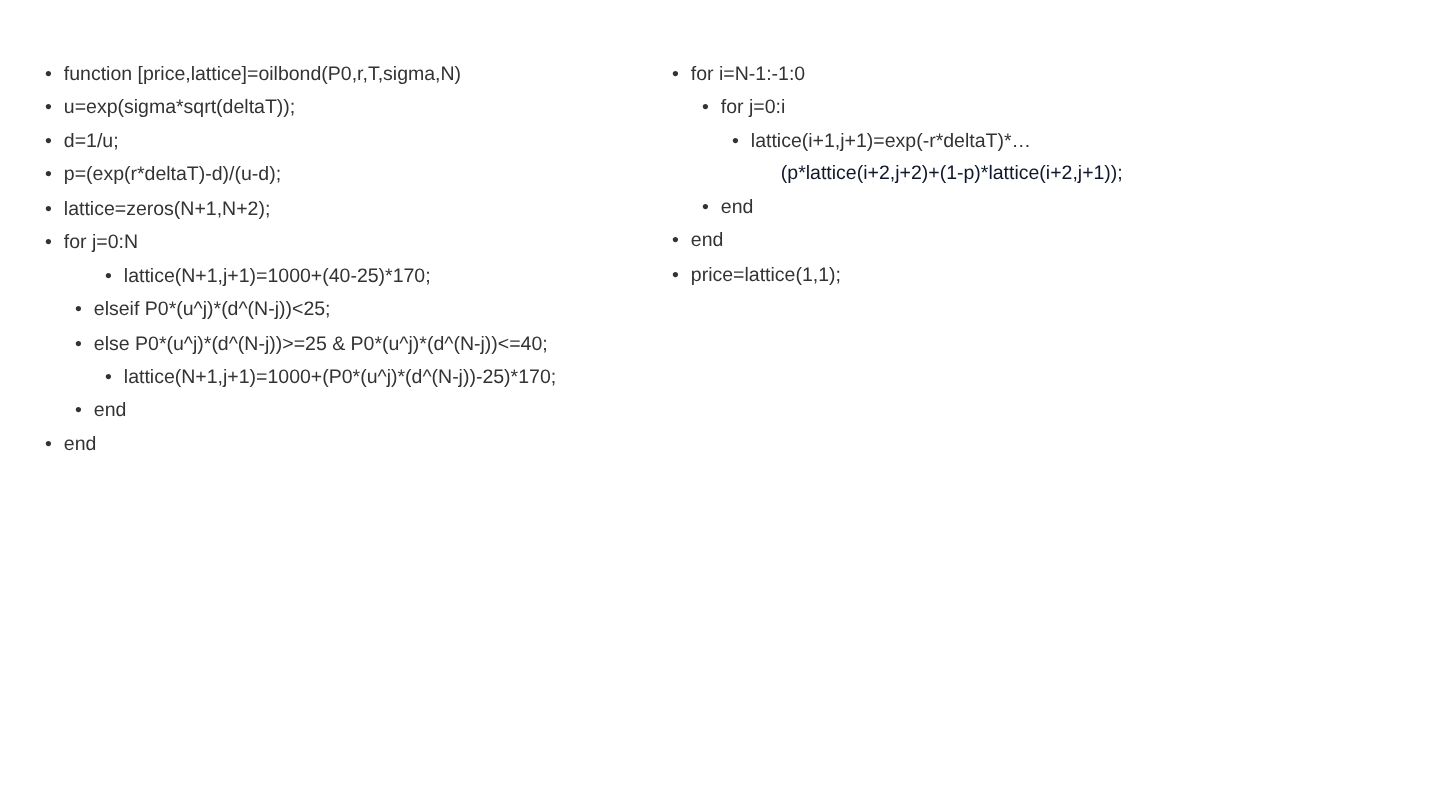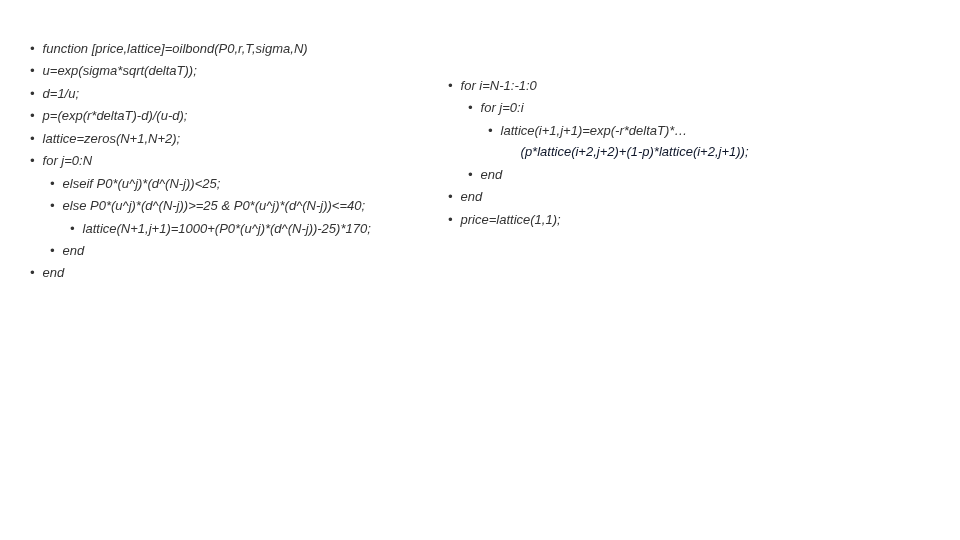--- a/index.html
+++ b/index.html
@@ -14,21 +14,20 @@
       background: #ffffff;
       font-family: 'Arial', sans-serif;
       overflow: hidden;
     }
 
     #app {
       width: 888px;
       height: 540px;
       padding: 20px 30px 4px 30px;
       position: relative;
-      font-style: italic;
     }
 
     .title {
       font-size: 36px;
       font-weight: 300;
       color: #222;
       margin-bottom: 18px;
       margin-left: 10px;
     }
 
@@ -40,21 +39,20 @@
     }
 
     .left-column {
       flex: 1;
       padding-right: 20px;
     }
 
     .right-column {
       flex: 0 0 420px;
       padding-left: 10px;
-      margin-top: 37px;
     }
 
     .bullet-list {
       list-style: none;
       padding: 0;
       margin: 0;
     }
 
     .bullet-list li {
       display: flex;
@@ -116,20 +114,23 @@
           </li>
           <li>
             <span class="line-text">p=(exp(r*deltaT)-d)/(u-d);</span>
           </li>
           <li>
             <span class="line-text">lattice=zeros(N+1,N+2);</span>
           </li>
           <li>
             <span class="line-text">for j=0:N</span>
           </li>
+          <li class="indent2">
+            <span class="line-text">lattice(N+1,j+1)=1000+(40-25)*170;</span>
+          </li>
           <li class="indent1">
             <span class="line-text">elseif P0*(u^j)*(d^(N-j))&lt;25;</span>
           </li>
           <li class="indent1">
             <span class="line-text">else P0*(u^j)*(d^(N-j))&gt;=25 &amp; P0*(u^j)*(d^(N-j))&lt;=40;</span>
           </li>
           <li class="indent2">
             <span class="line-text">lattice(N+1,j+1)=1000+(P0*(u^j)*(d^(N-j))-25)*170;</span>
           </li>
           <li class="indent1">

